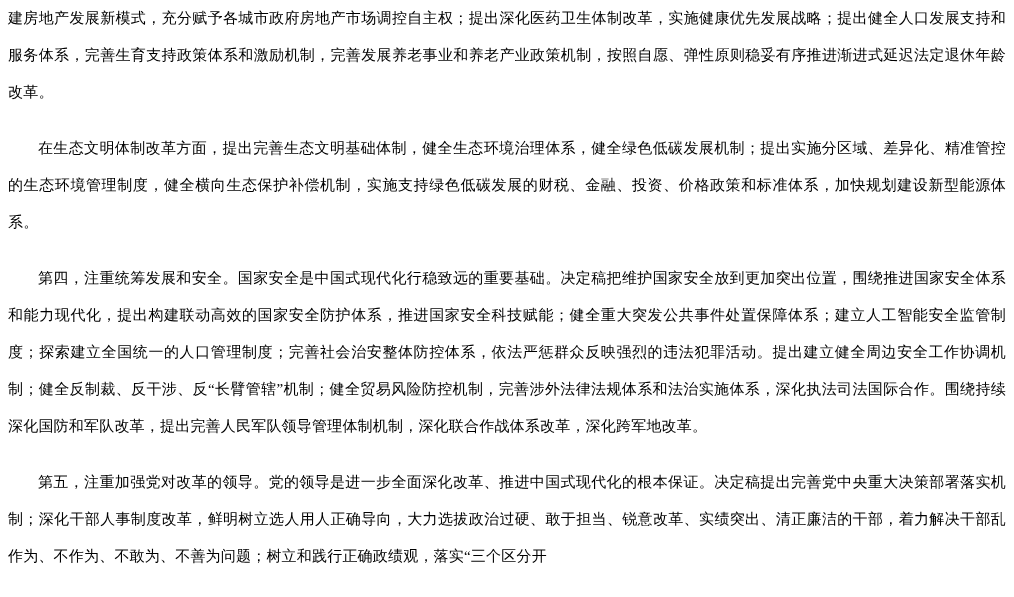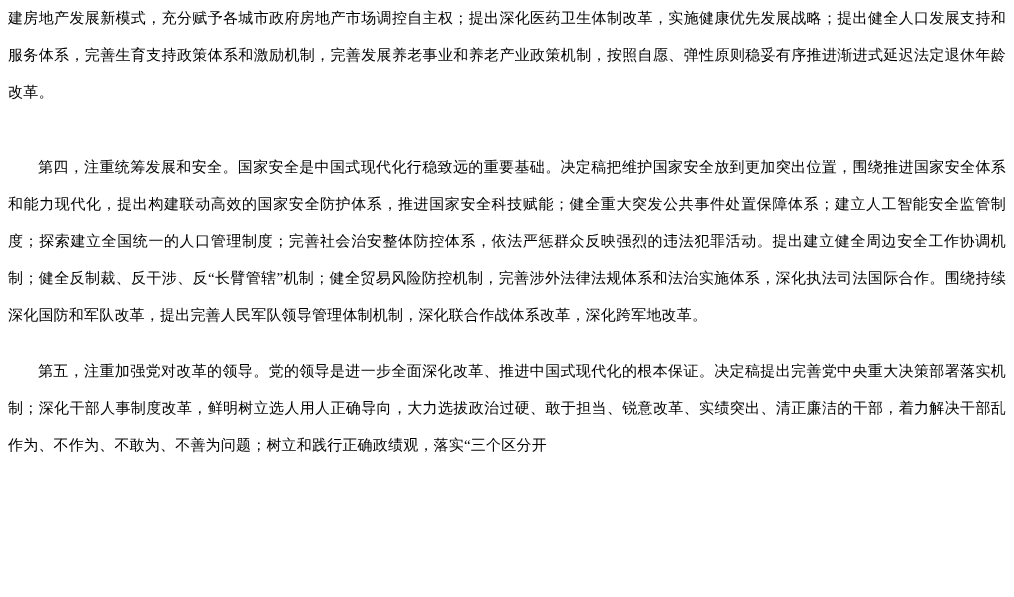--- a/index.html
+++ b/index.html
@@ -35,20 +35,21 @@
   }
 </style>
 </head>
 <body>
 
 <div id="document">
 
   <p class="para">建房地产发展新模式，充分赋予各城市政府房地产市场调控自主权；提出深化医药卫生体制改革，实施健康优先发展战略；提出健全人口发展支持和服务体系，完善生育支持政策体系和激励机制，完善发展养老事业和养老产业政策机制，按照自愿、弹性原则稳妥有序推进渐进式延迟法定退休年龄改革。</p>
   <div class="spacer"></div>
 
+  <p class="para indent">在生态文明体制改革方面，提出完善生态文明基础体制，健全生态环境治理体系，健全绿色低碳发展机制；提出实施分区域、差异化、精准管控的生态环境管理制度，健全横向生态保护补偿机制，实施支持绿色低碳发展的财税、金融、投资、价格政策和标准体系，加快规划建设新型能源体系。</p>
   <div class="spacer"></div>
 
   <p class="para indent">第四，注重统筹发展和安全。国家安全是中国式现代化行稳致远的重要基础。决定稿把维护国家安全放到更加突出位置，围绕推进国家安全体系和能力现代化，提出构建联动高效的国家安全防护体系，推进国家安全科技赋能；健全重大突发公共事件处置保障体系；建立人工智能安全监管制度；探索建立全国统一的人口管理制度；完善社会治安整体防控体系，依法严惩群众反映强烈的违法犯罪活动。提出建立健全周边安全工作协调机制；健全反制裁、反干涉、反“长臂管辖”机制；健全贸易风险防控机制，完善涉外法律法规体系和法治实施体系，深化执法司法国际合作。围绕持续深化国防和军队改革，提出完善人民军队领导管理体制机制，深化联合作战体系改革，深化跨军地改革。</p>
   <div class="spacer"></div>
 
   <p class="para indent">第五，注重加强党对改革的领导。党的领导是进一步全面深化改革、推进中国式现代化的根本保证。决定稿提出完善党中央重大决策部署落实机制；深化干部人事制度改革，鲜明树立选人用人正确导向，大力选拔政治过硬、敢于担当、锐意改革、实绩突出、清正廉洁的干部，着力解决干部乱作为、不作为、不敢为、不善为问题；树立和践行正确政绩观，落实“三个区分开</p>
 
 </div>
 
 </body></html>

